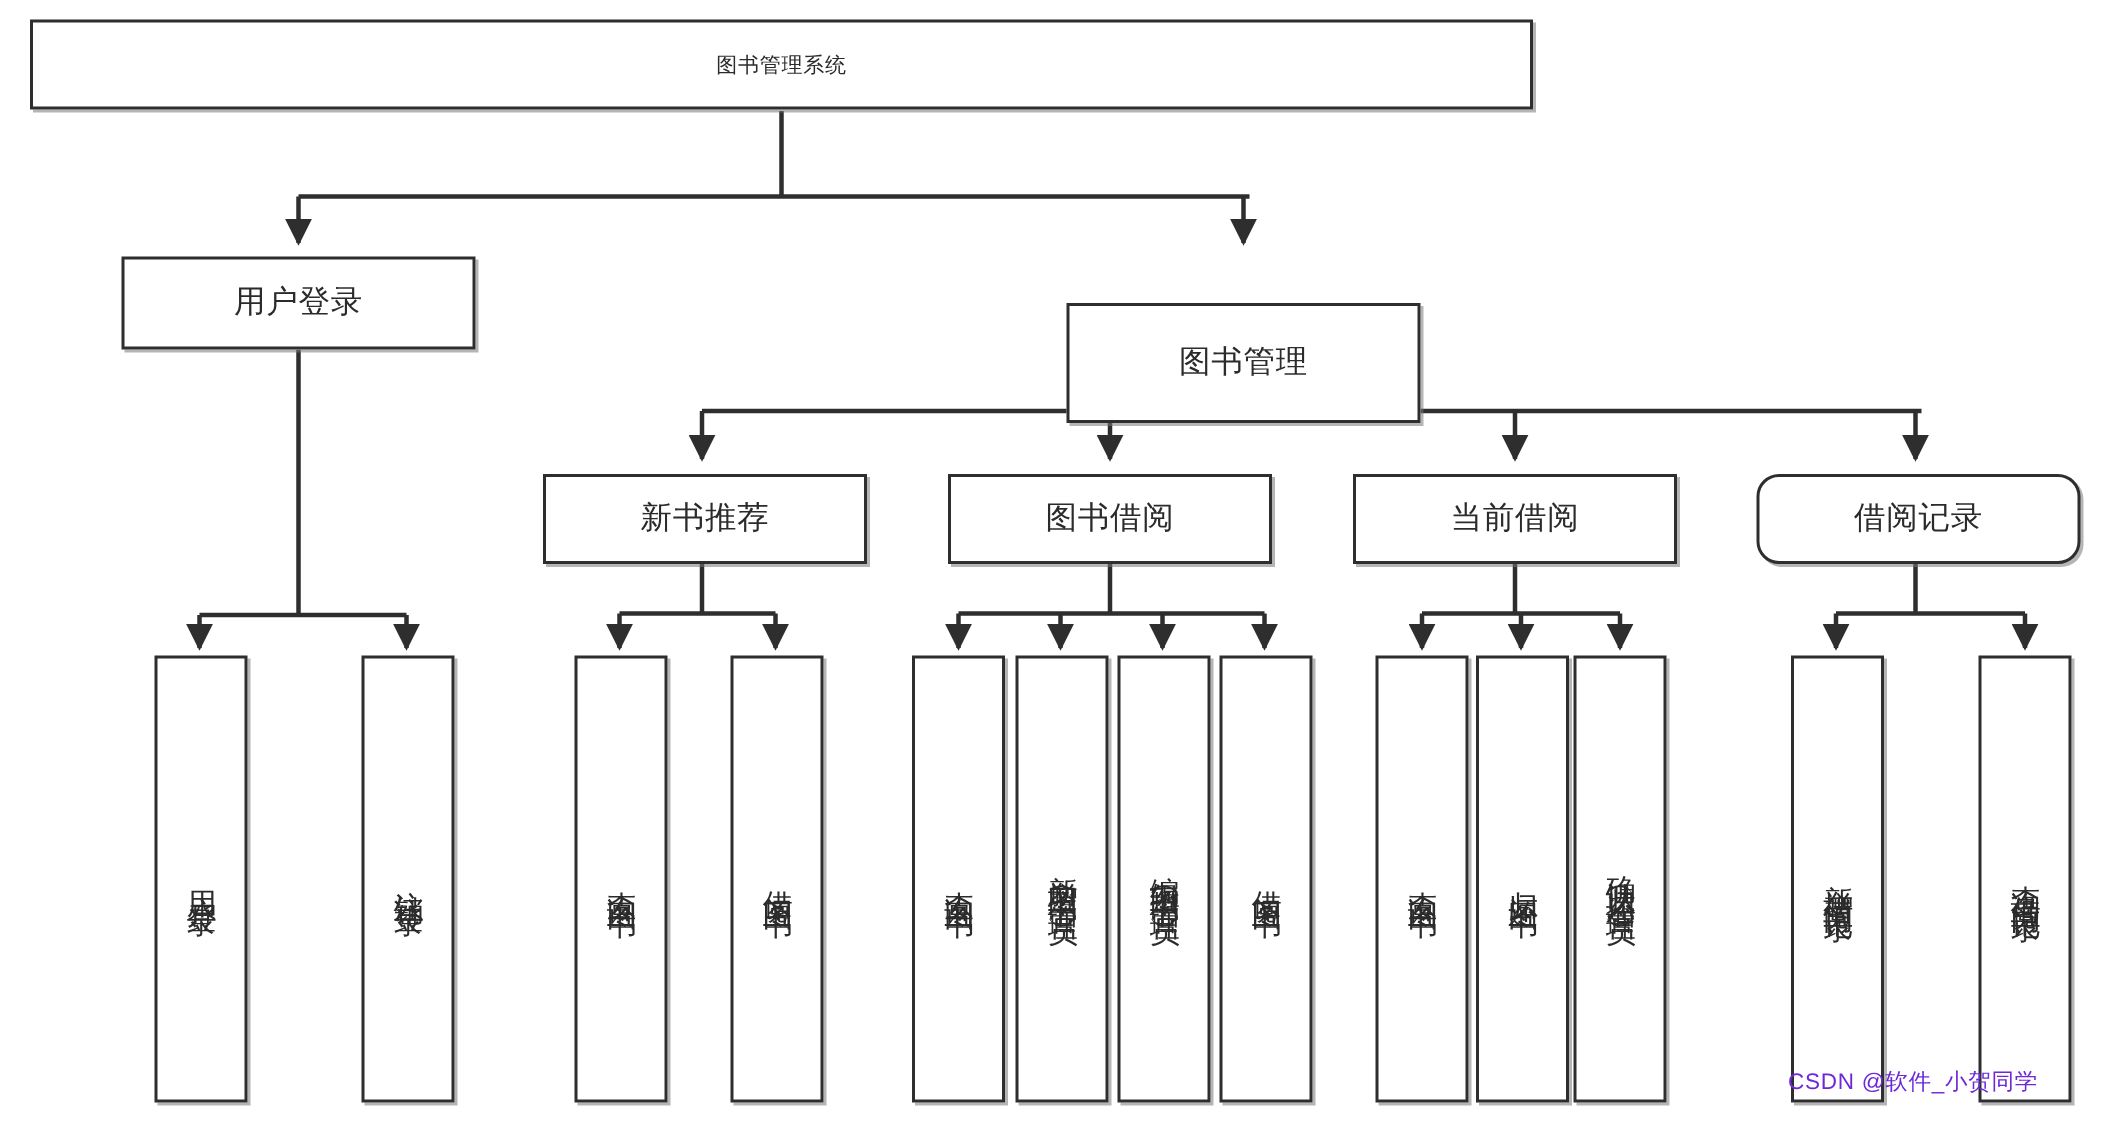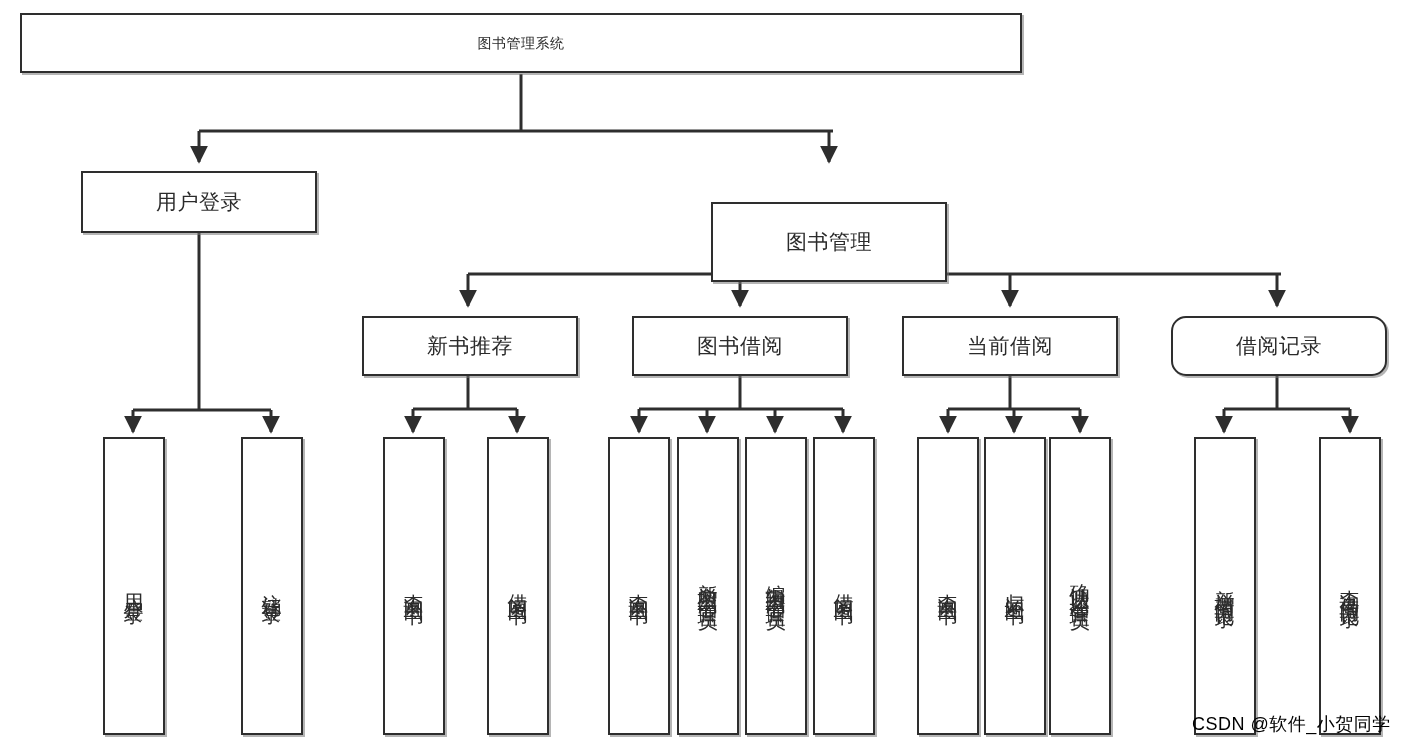--- a/index.html
+++ b/index.html
@@ -56,22 +56,22 @@
   .node.vert .lbl {
     writing-mode: vertical-rl;
     text-orientation: upright;
     font-size: 20px;
     letter-spacing: 4px;
     line-height: 1;
     white-space: nowrap;
   }
   .watermark {
     position: absolute;
-    font-size: 18px;
-    color: #000000;
+    font-size: 15px;
+    color: #6d28d9;
     white-space: nowrap;
     letter-spacing: 0.5px;
   }
 </style>
 </head>
 <body>
 
 <div id="canvas">
 
   <svg class="wires" viewBox="0 0 1405 747" xmlns="http://www.w3.org/2000/svg">

